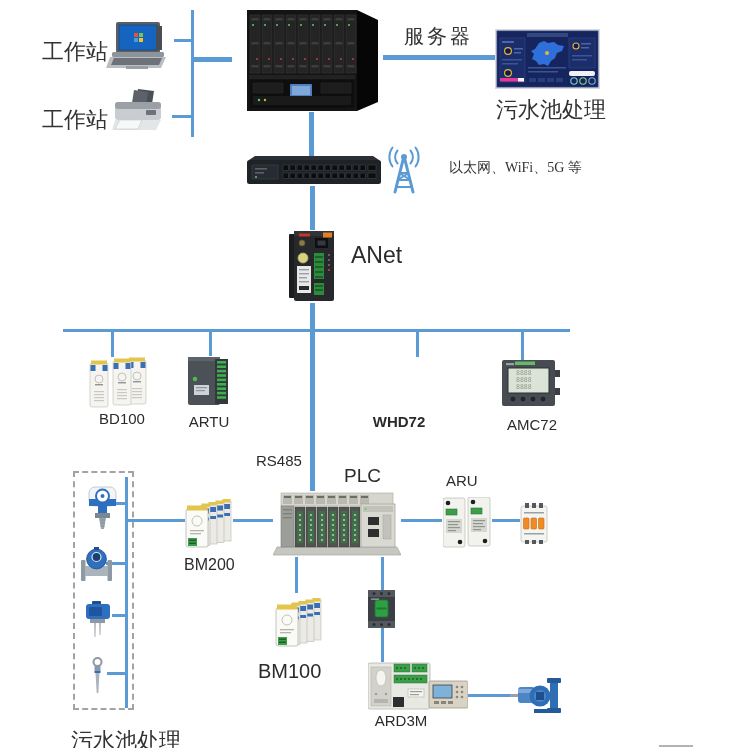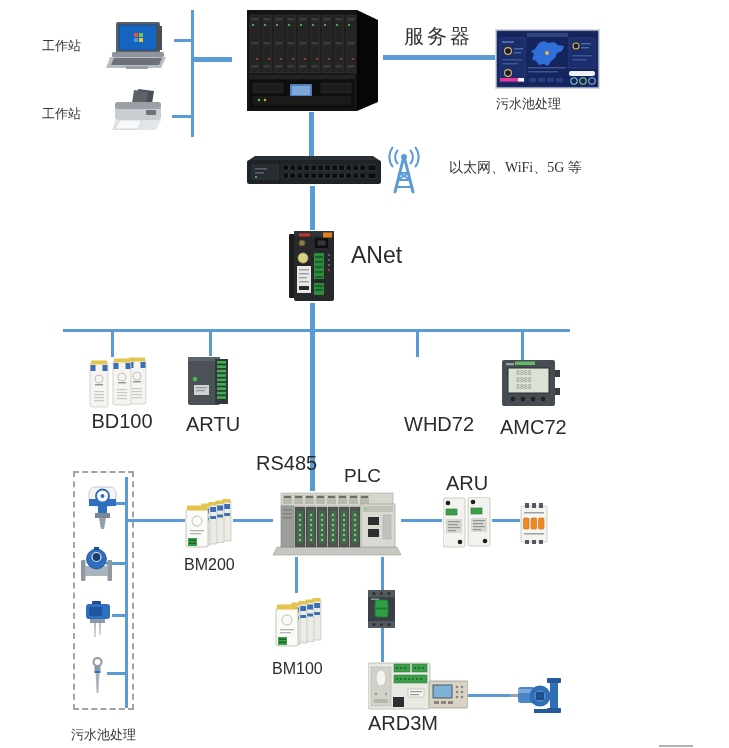--- a/index.html
+++ b/index.html
@@ -8,22 +8,22 @@
   }
   html,body{margin:0;padding:0;background:#ffffff;}
   .canvas{position:relative;width:729px;height:748px;background:#fff;overflow:hidden;
           font-family:"Liberation Sans", sans-serif;}
   .abs{position:absolute;}
   .hline{position:absolute;height:2.5px;background:var(--line);}
   .vline{position:absolute;width:2.5px;background:var(--line);}
   .hline.thick{height:5px;}
   .vline.thick{width:4.5px;}
   .cn{position:absolute;font-family:"Liberation Serif","DejaVu Serif",serif;color:var(--text);
-      font-size:13px;white-space:nowrap;}
-  .dev{position:absolute;color:#2b2b2b;font-size:20px;white-space:nowrap;text-align:center;}
+      font-size:22px;white-space:nowrap;}
+  .dev{position:absolute;color:#2b2b2b;font-size:15px;white-space:nowrap;text-align:center;}
   .dashed-box{position:absolute;border:2px dashed var(--dash-border);background:transparent;}
   svg{display:block;}
 </style>
 </head>
 <body>
 
 <div class="canvas">
 
   <div class="vline" style="left:191px;top:10px;height:127px;"></div>
   <div class="hline" style="left:174px;top:39px;width:18px;"></div>
@@ -56,27 +56,27 @@
   <div class="dashed-box" style="left:73px;top:471px;width:57px;height:235px;"></div>
 
   <div class="cn" style="left:42px;top:37px;">工作站</div>
   <div class="cn" style="left:42px;top:105px;">工作站</div>
   <div class="cn" style="left:404px;top:23px;font-size:20px;letter-spacing:3px;">服务器</div>
   <div class="cn" style="left:496px;top:95px;">污水池处理</div>
   <div class="cn" style="left:449px;top:159px;font-size:14px;">以太网、WiFi、5G 等</div>
   <div class="dev" style="left:351px;top:242px;font-size:23px;">ANet</div>
   <div class="dev" style="left:86px;top:410px;width:72px;">BD100</div>
   <div class="dev" style="left:186px;top:413px;width:46px;">ARTU</div>
-  <div class="dev" style="left:404px;top:413px;width:62px;">WHD72</div>
+  <div class="dev" style="left:368px;top:413px;width:62px;font-weight:bold;">WHD72</div>
   <div class="dev" style="left:500px;top:416px;width:64px;">AMC72</div>
   <div class="dev" style="left:256px;top:452px;">RS485</div>
   <div class="dev" style="left:344px;top:465px;font-size:19px;text-align:center;">PLC</div>
   <div class="dev" style="left:446px;top:472px;">ARU</div>
   <div class="dev" style="left:184px;top:556px;width:50px;font-size:16px;">BM200</div>
-  <div class="dev" style="left:272px;top:660px;width:50px;font-size:16px;">BM100</div>
+  <div class="dev" style="left:258px;top:660px;width:50px;font-size:20px;">BM100</div>
   <div class="dev" style="left:368px;top:712px;width:66px;">ARD3M</div>
   <div class="cn" style="left:71px;top:726px;">污水池处理</div>
 
   <div class="abs" style="left:106px;top:22px;">
     <svg width="62" height="50" viewBox="0 0 62 50">
       <rect x="10" y="0" width="44" height="31" rx="2" fill="#5a5f66"></rect>
       <rect x="13" y="3" width="38" height="25" fill="#1565c0"></rect>
       <rect x="13" y="3" width="38" height="25" fill="none" stroke="#0d3e75" stroke-width="0.6"></rect>
       <rect x="28" y="11" width="4" height="4" fill="#e8503a"></rect>
         <rect x="33" y="11" width="4" height="4" fill="#7fc24a"></rect>

